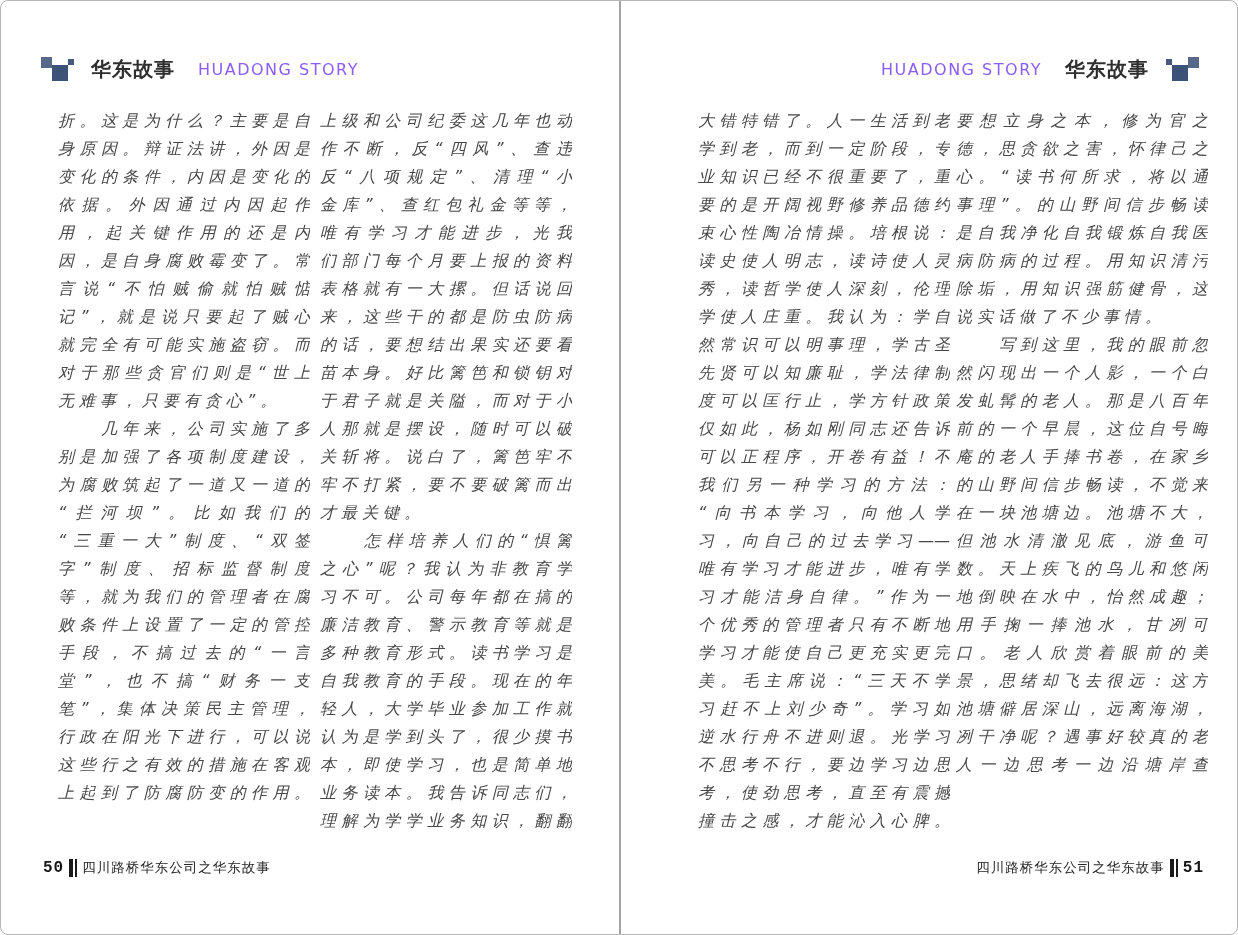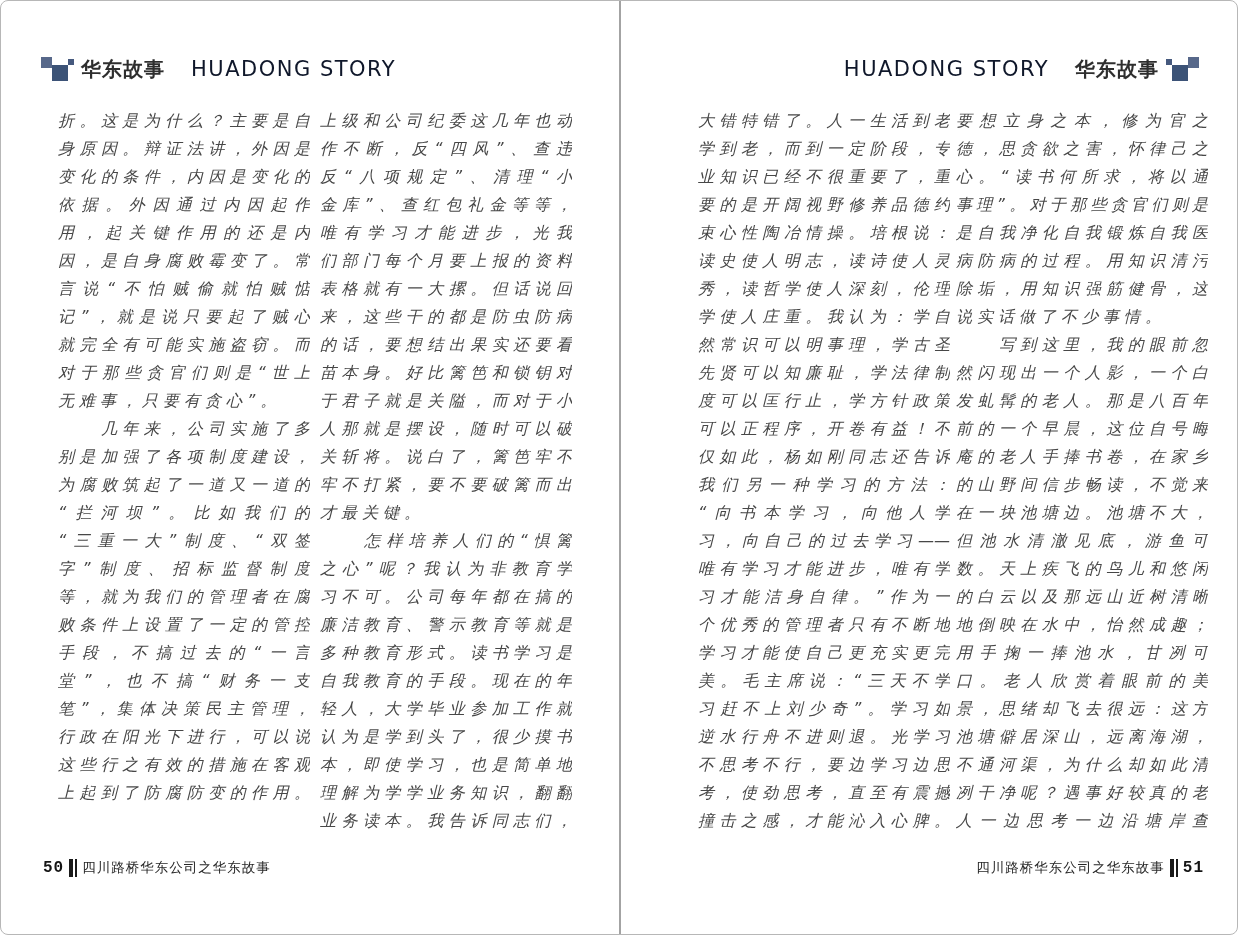--- a/index.html
+++ b/index.html
@@ -22,22 +22,22 @@
   .hdr-left{left:40px;}
   .hdr-right{right:38px;}
   .logo{position:relative;width:34px;height:28px;flex:0 0 auto;}
   .logo .sq{position:absolute;}
   .logo-l .sq-mid {left:0;top:2px;width:11px;height:11px;background:#57688a;}
   .logo-l .sq-big {left:11px;top:10px;width:16px;height:16px;background:#3c5377;}
   .logo-l .sq-sm  {left:27px;top:4px;width:6px;height:6px;background:#46597e;}
   .logo-r .sq-sm  {left:1px;top:4px;width:6px;height:6px;background:#46597e;}
   .logo-r .sq-big {left:7px;top:10px;width:16px;height:16px;background:#3c5377;}
   .logo-r .sq-mid {left:23px;top:2px;width:11px;height:11px;background:#57688a;}
-  .hdr-cn{font-size:20px;color:#2e2e2e;font-weight:bold;letter-spacing:1px;margin:0 6px;}
-  .hdr-en{font-size:21px;color:#0f172a;letter-spacing:1.5px;margin:0 20px;}
+  .hdr-cn{font-size:20px;color:#2e2e2e;font-weight:bold;letter-spacing:1px;margin:0 16px;}
+  .hdr-en{font-size:16px;color:#8b5cf6;letter-spacing:1.5px;margin:0 7px;}
   
   .col{position:absolute;top:106px;width:252px;font-style:italic;}
   .tline{
     height:28px;line-height:28px;font-size:16px;color:#474747;
     text-align:justify;text-align-last:justify;text-justify:inter-character;
     overflow:hidden;
   }
   .tline.end{text-align-last:left;letter-spacing:5px;}
   .col-1{left:57px;}
   .col-2{left:319px;}
@@ -118,22 +118,22 @@
         <div class="tline end">才最关键。</div>
         <div class="tline">　　怎样培养人们的“惧篱</div>
         <div class="tline">之心”呢？我认为非教育学</div>
         <div class="tline">习不可。公司每年都在搞的</div>
         <div class="tline">廉洁教育、警示教育等就是</div>
         <div class="tline">多种教育形式。读书学习是</div>
         <div class="tline">自我教育的手段。现在的年</div>
         <div class="tline">轻人，大学毕业参加工作就</div>
         <div class="tline">认为是学到头了，很少摸书</div>
         <div class="tline">本，即使学习，也是简单地</div>
+        <div class="tline">业务读本。我告诉同志们，</div>
         <div class="tline">理解为学学业务知识，翻翻</div>
-        <div class="tline">业务读本。我告诉同志们，</div>
       </div>
 
     <div class="ftr ftr-left">
       <span class="page-num">50</span>
       <span class="ftr-bars">
           <span class="bar-a"></span>
           <span class="bar-b"></span>
         </span>
       <span class="ftr-text">四川路桥华东公司之华东故事</span>
     </div>
@@ -156,61 +156,59 @@
         <div class="tline">学到老，而到一定阶段，专</div>
         <div class="tline">业知识已经不很重要了，重</div>
         <div class="tline">要的是开阔视野修养品德约</div>
         <div class="tline">束心性陶冶情操。培根说：</div>
         <div class="tline">读史使人明志，读诗使人灵</div>
         <div class="tline">秀，读哲学使人深刻，伦理</div>
         <div class="tline">学使人庄重。我认为：学自</div>
         <div class="tline">然常识可以明事理，学古圣</div>
         <div class="tline">先贤可以知廉耻，学法律制</div>
         <div class="tline">度可以匡行止，学方针政策</div>
+        <div class="tline">仅如此，杨如刚同志还告诉</div>
         <div class="tline">可以正程序，开卷有益！不</div>
-        <div class="tline">仅如此，杨如刚同志还告诉</div>
         <div class="tline">我们另一种学习的方法：</div>
         <div class="tline">“向书本学习，向他人学</div>
         <div class="tline">习，向自己的过去学习——</div>
         <div class="tline">唯有学习才能进步，唯有学</div>
         <div class="tline">习才能洁身自律。”作为一</div>
         <div class="tline">个优秀的管理者只有不断地</div>
         <div class="tline">学习才能使自己更充实更完</div>
         <div class="tline">美。毛主席说：“三天不学</div>
         <div class="tline">习赶不上刘少奇”。学习如</div>
         <div class="tline">逆水行舟不进则退。光学习</div>
         <div class="tline">不思考不行，要边学习边思</div>
         <div class="tline">考，使劲思考，直至有震撼</div>
         <div class="tline">撞击之感，才能沁入心脾。</div>
       </div>
     <div class="col col-4">
         <div class="tline">要想立身之本，修为官之</div>
         <div class="tline">德，思贪欲之害，怀律己之</div>
         <div class="tline">心。“读书何所求，将以通</div>
-        <div class="tline">事理”。对于那些贪官们则是</div>
+        <div class="tline">事理”。的山野间信步畅读</div>
         <div class="tline">是自我净化自我锻炼自我医</div>
         <div class="tline">病防病的过程。用知识清污</div>
         <div class="tline">除垢，用知识强筋健骨，这</div>
         <div class="tline end">说实话做了不少事情。</div>
         <div class="tline">　　写到这里，我的眼前忽</div>
         <div class="tline">然闪现出一个人影，一个白</div>
         <div class="tline">发虬髯的老人。那是八百年</div>
         <div class="tline">前的一个早晨，这位自号晦</div>
         <div class="tline">庵的老人手捧书卷，在家乡</div>
         <div class="tline">的山野间信步畅读，不觉来</div>
         <div class="tline">在一块池塘边。池塘不大，</div>
         <div class="tline">但池水清澈见底，游鱼可</div>
         <div class="tline">数。天上疾飞的鸟儿和悠闲</div>
-        <div class="tline">的白云以及那远山近树清晰</div>
         <div class="tline">地倒映在水中，怡然成趣；</div>
         <div class="tline">用手掬一捧池水，甘冽可</div>
         <div class="tline">口。老人欣赏着眼前的美</div>
         <div class="tline">景，思绪却飞去很远：这方</div>
         <div class="tline">池塘僻居深山，远离海湖，</div>
-        <div class="tline">不通河渠，为什么却如此清</div>
         <div class="tline">冽干净呢？遇事好较真的老</div>
         <div class="tline">人一边思考一边沿塘岸查</div>
       </div>
 
     <div class="ftr ftr-right">
       <span class="ftr-text">四川路桥华东公司之华东故事</span>
       <span class="ftr-bars">
           <span class="bar-a"></span>
           <span class="bar-b"></span>
         </span>

